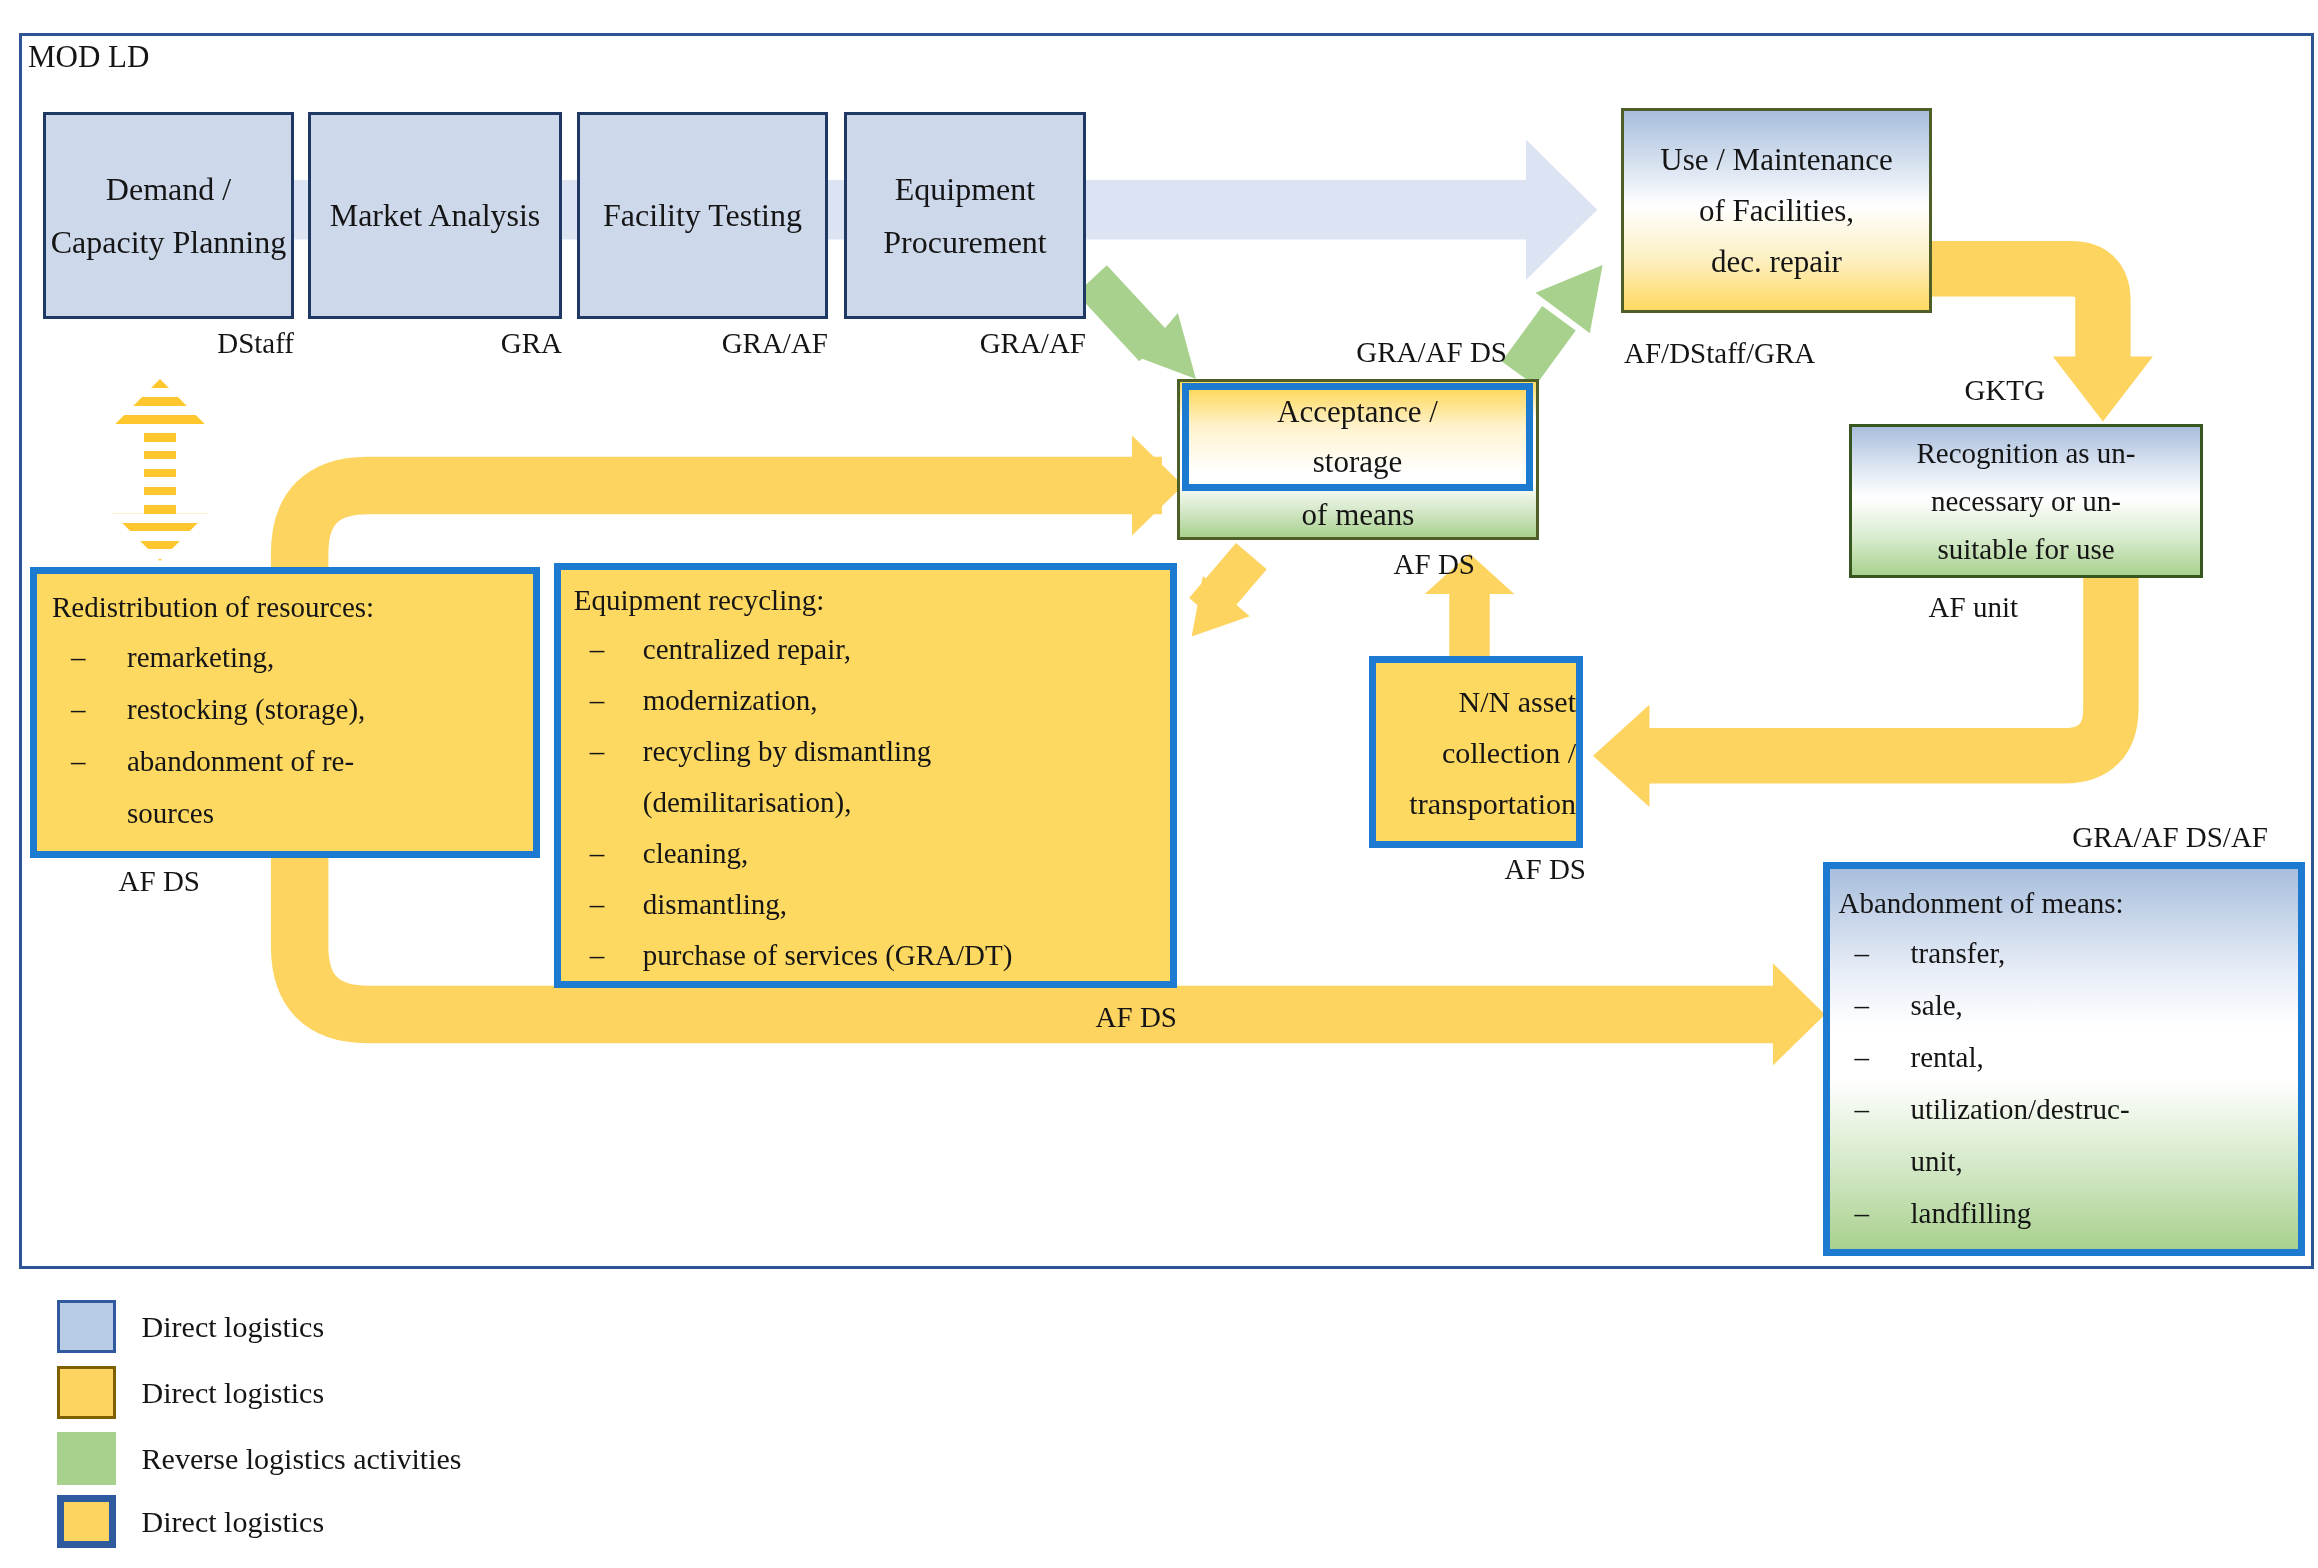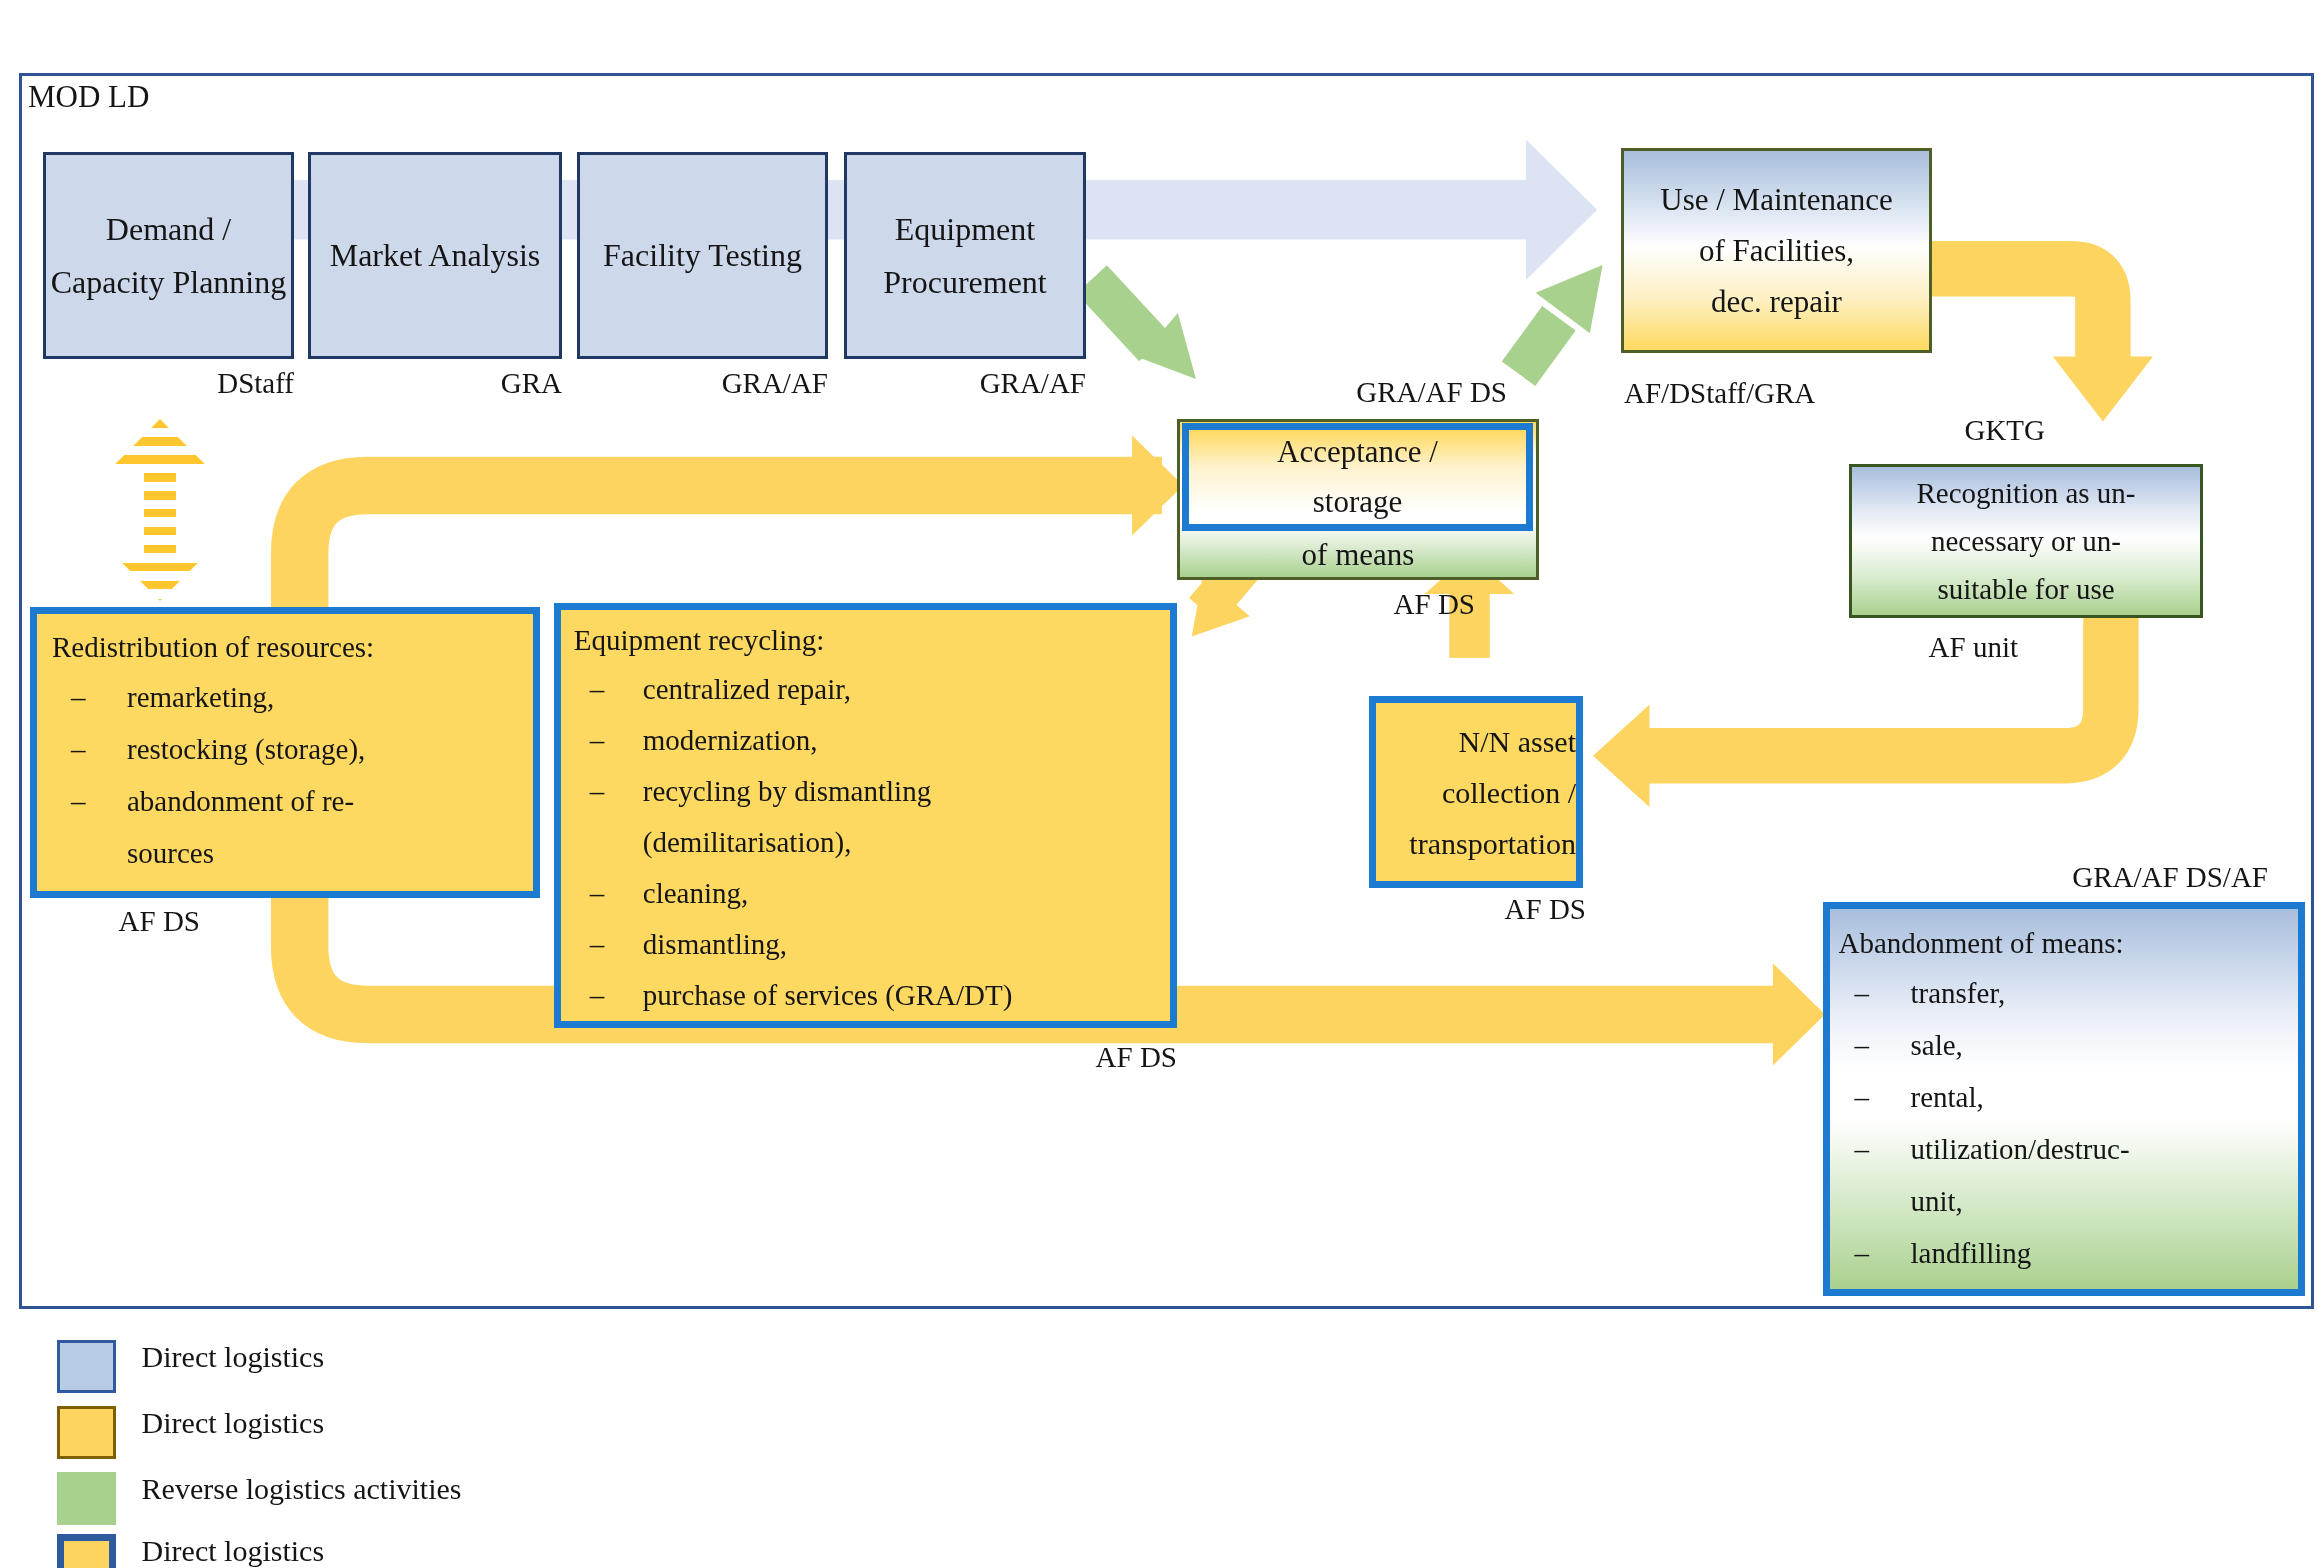--- a/index.html
+++ b/index.html
@@ -5,21 +5,21 @@
   html,body{margin:0;padding:0;background:#fff;}
   body{width:2319px;height:1568px;font-family:"Liberation Serif","DejaVu Serif",serif;color:#151515;}
   .stage{position:relative;width:2319px;height:1568px;overflow:hidden;background:#fff;}
   .abs{position:absolute;box-sizing:border-box;}
   
   .frame{left:19px;top:33px;width:2295px;height:1236px;border:3.2px solid #2e5496;background:transparent;}
   .frame-label{left:28px;top:39px;font-size:31px;line-height:35px;}
   
   .arrows{left:0;top:0;width:2319px;height:1568px;z-index:1;}
   
-  .stage > div{z-index:2;margin-top:40px;}
+  .stage > div{z-index:2;}
   .tbox{background:#cdd8eb;border:3.2px solid #1f3864;display:flex;align-items:center;justify-content:center;
         text-align:center;font-size:32px;line-height:53px;}
   .sublab{font-size:29px;line-height:34px;text-align:right;white-space:nowrap;}
   .lines{display:flex;flex-direction:column;align-items:center;justify-content:center;text-align:center;}
   
   .use-maint{left:1621px;top:108px;width:311px;height:205px;border:3.2px solid #4e5e27;
      background:linear-gradient(180deg,#a8bedd 0%,#dde6f2 30%,#ffffff 48%,#fdf0c4 74%,#fed961 100%);
      font-size:31px;line-height:51px;}
   .recognition{left:1849px;top:424px;width:354px;height:154px;border:3.2px solid #38561f;
      background:linear-gradient(180deg,#a8bedd 0%,#e3eaf4 30%,#ffffff 48%,#d9ecd0 74%,#a9d18e 100%);
@@ -45,21 +45,21 @@
   .equip .li{line-height:51px;margin-left:16px;}
   .redis .li{margin-left:19px;}
   .abandon .li{margin-left:16px;}
   .dash{flex:none;width:56px;}
   .equip .dash{width:53px;}
   
   .striped-arrow{left:113px;top:379px;width:94px;height:182px;
      background:repeating-linear-gradient(180deg,#ffc62e 0 8.5px,#ffffff 8.5px 18px);
      clip-path:polygon(50% 0,100% 26%,67% 26%,67% 74%,100% 74%,50% 100%,0 74%,33% 74%,33% 26%,0 26%);}
   
-  .lrow{display:flex;align-items:flex-start;}
+  .lrow{display:flex;align-items:center;}
   .swatch{box-sizing:border-box;width:59px;height:53px;flex:none;}
   .s-blue{background:#b8cbe5;border:3.2px solid #30599e;}
   .s-yellow{background:#fcd45f;border:3.2px solid #7f6000;}
   .s-green{background:#a9d18e;}
   .s-yellow-blue{background:#fcd45f;border:7px solid #2e5b9e;}
   .ltext{font-size:30px;margin-left:25.6px;white-space:nowrap;}
 </style>
 </head>
 <body>
 

